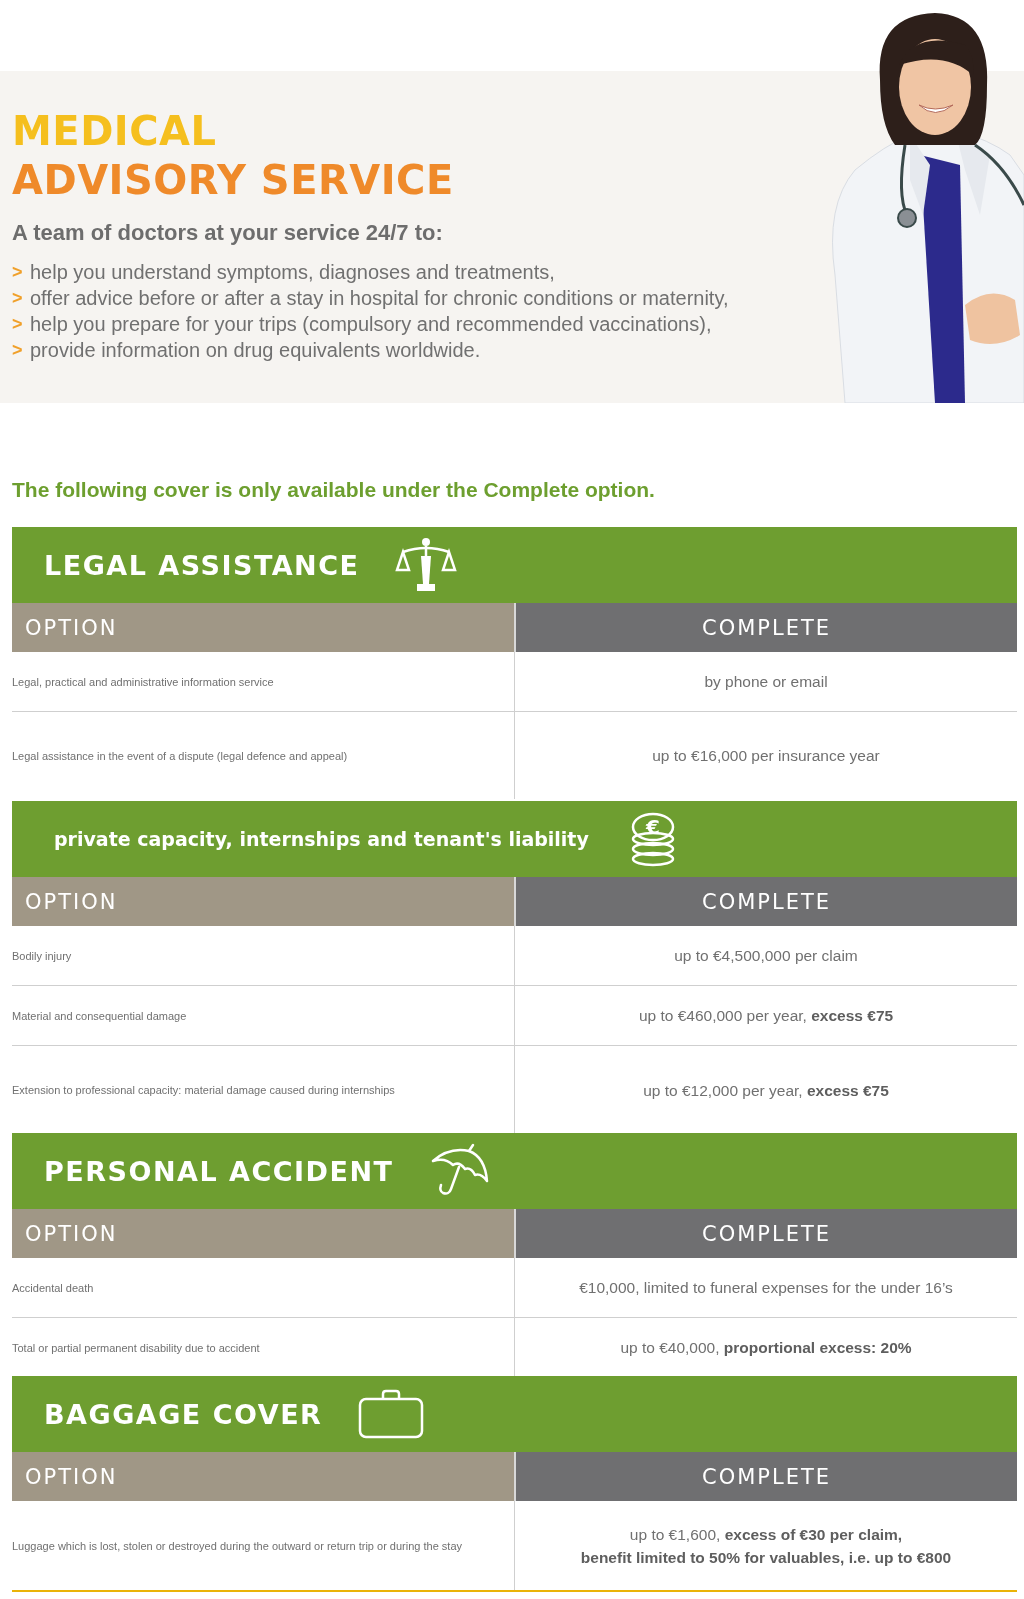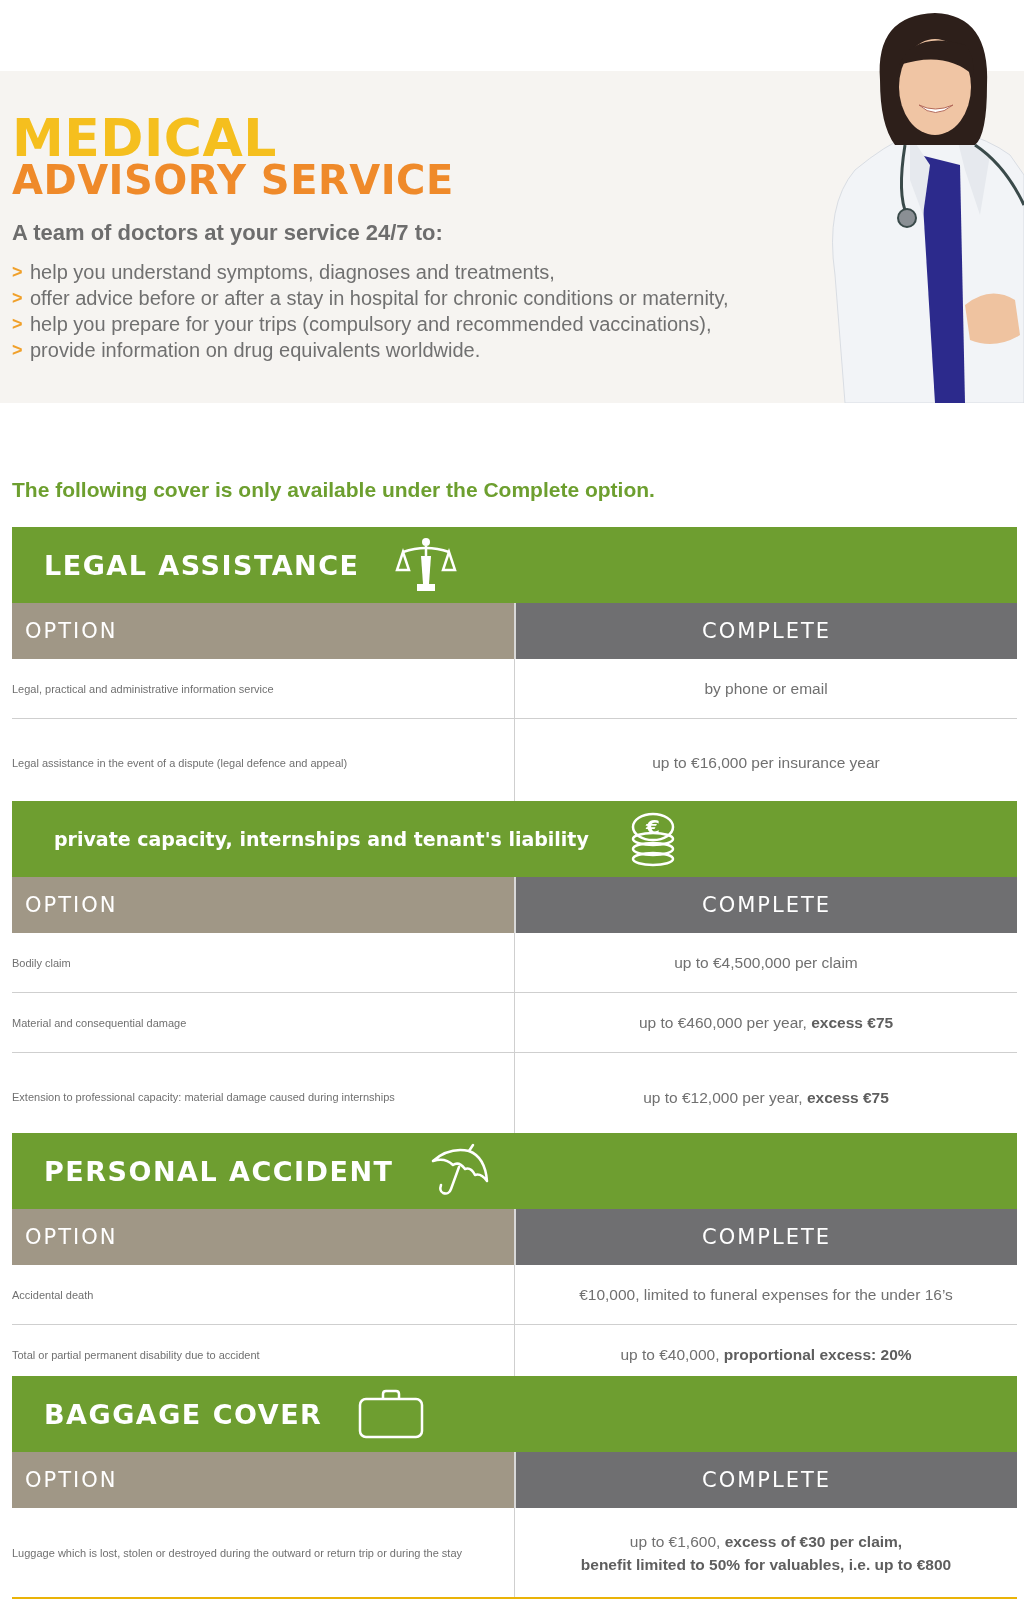--- a/index.html
+++ b/index.html
@@ -1,31 +1,31 @@
 <!DOCTYPE html>
 <html><head>
 <meta charset="utf-8">
 <style>
   html, body { margin: 0; padding: 0; }
   body { width: 1024px; height: 1599px; background: #ffffff; position: relative; overflow: hidden; font-family: "Liberation Sans", sans-serif; }
   .hero { position: absolute; left: 0; top: 71px; width: 1024px; height: 332px; background: #f6f4f1; }
-  .title-1 { position: absolute; left: 12px; top: 108px; font-family: "DejaVu Sans", sans-serif; font-size: 52px; color: #f5bf1e; letter-spacing: 0.5px; margin: 0; }
+  .title-1 { position: absolute; left: 12px; top: 108px; font-family: "DejaVu Sans", sans-serif; font-size: 40px; color: #f5bf1e; letter-spacing: 0.5px; margin: 0; }
   .title-2 { position: absolute; left: 12px; top: 157px; font-family: "DejaVu Sans", sans-serif; font-size: 40px; color: #ef8a2a; letter-spacing: 0.5px; margin: 0; }
   .subtitle { position: absolute; left: 12px; top: 220px; font-size: 22px; font-weight: bold; color: #6d6d6d; }
   .bullets { position: absolute; left: 12px; top: 259px; margin: 0; padding: 0; list-style: none; }
   .bullets li { font-size: 20px; color: #707070; height: 26px; line-height: 26px; display: flex; align-items: center; }
   .bullets .arrow { color: #f0a02a; font-weight: bold; width: 18px; font-size: 18px; }
   .doctor { position: absolute; left: 815px; top: 5px; width: 209px; height: 398px; }
   .note { position: absolute; left: 12px; top: 478px; font-size: 21px; font-weight: bold; color: #6d9f2f; }
   .section { position: absolute; left: 12px; width: 1005px; }
   .sec-head { height: 76px; background: #6e9e30; color: #fff; display: flex; align-items: center; padding-left: 32px; box-sizing: border-box; }
   .sec-title { font-family: "DejaVu Sans", sans-serif; font-weight: bold; font-size: 27px; letter-spacing: 1.5px; }
   .sec-sub { font-family: "DejaVu Sans", sans-serif; font-weight: bold; font-size: 19px; margin-left: 10px; }
   .sec-icon { margin-left: 36px; display: flex; align-items: center; }
-  .colhead { display: flex; height: 56px; border-radius: 14px; }
+  .colhead { display: flex; height: 49px; border-radius: 14px; }
   .colhead .opt { width: 502px; background: #a09786; color: #fff; font-family: "DejaVu Sans", sans-serif; font-size: 21px; letter-spacing: 2px; display: flex; align-items: center; padding-left: 13px; box-sizing: border-box; }
   .colhead .cmp { flex: 1; background: #6f6f71; color: #fff; font-family: "DejaVu Sans", sans-serif; font-size: 21px; letter-spacing: 2px; display: flex; align-items: center; justify-content: center; border-left: 2px solid #d8d8d8; text-align: center; }
   .row { display: flex; border-bottom: 1px solid #cfcfcf; }
   .row .l { width: 502px; font-size: 11px; color: #707070; display: flex; align-items: center; padding-right: 40px; box-sizing: border-box; line-height: 20px; }
   .row .r { flex: 1; font-size: 15.5px; color: #707070; display: flex; flex-direction: column; align-items: center; justify-content: center; text-align: center; border-left: 1px solid #cfcfcf; line-height: 23px; }
   .row .r b { color: #5e5e5e; }
 </style>
 </head>
 <body>
 
@@ -118,21 +118,21 @@
           </g>
           <text x="28" y="23" font-size="20" font-weight="bold" fill="#fff" text-anchor="middle" font-family="DejaVu Sans, sans-serif">€</text>
         </svg>
     </span>
   </div>
   <div class="colhead">
     <div class="opt">OPTION</div>
     <div class="cmp">COMPLETE</div>
   </div>
   <div class="row" style="height:59px;">
-    <div class="l">Bodily claim</div>
+    <div class="l">Bodily injury</div>
     <div class="r">
         <span>up to €4,500,000 per claim</span>
       </div>
   </div>
   <div class="row" style="height:59px;">
     <div class="l">Material and consequential damage</div>
     <div class="r">
         <span><span>up to €460,000 per year, </span><b>excess €75</b></span>
       </div>
   </div>

